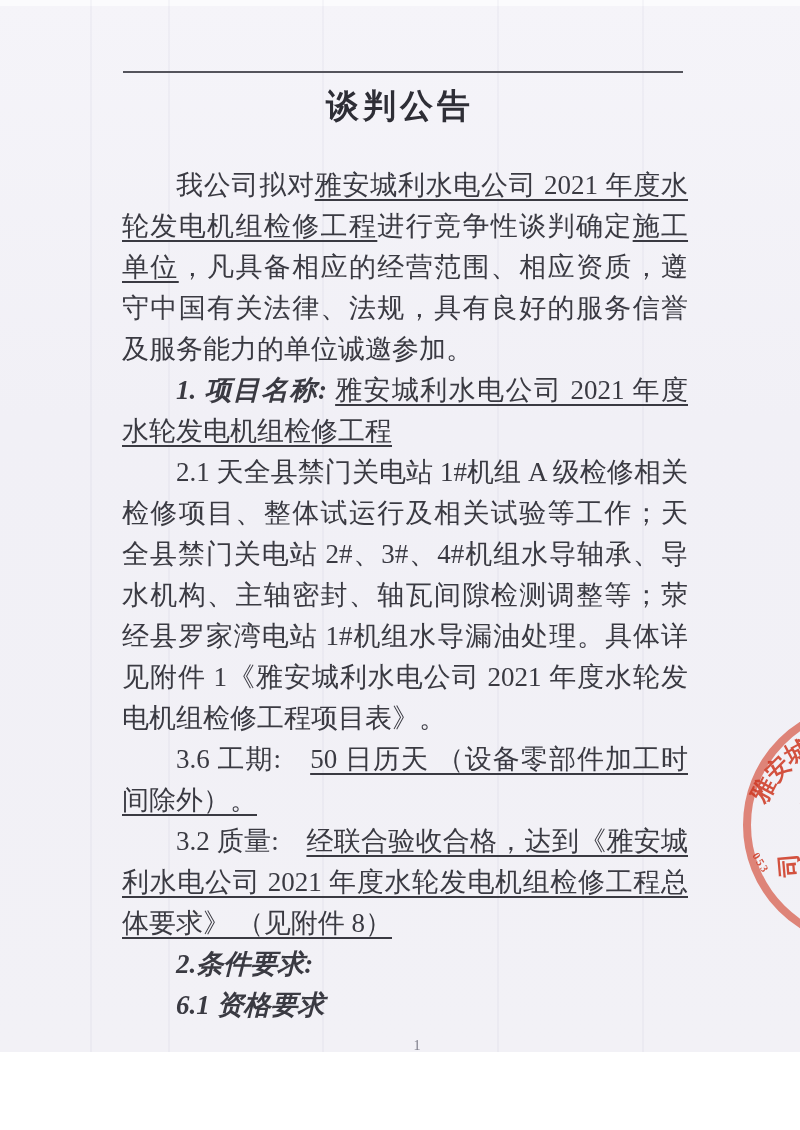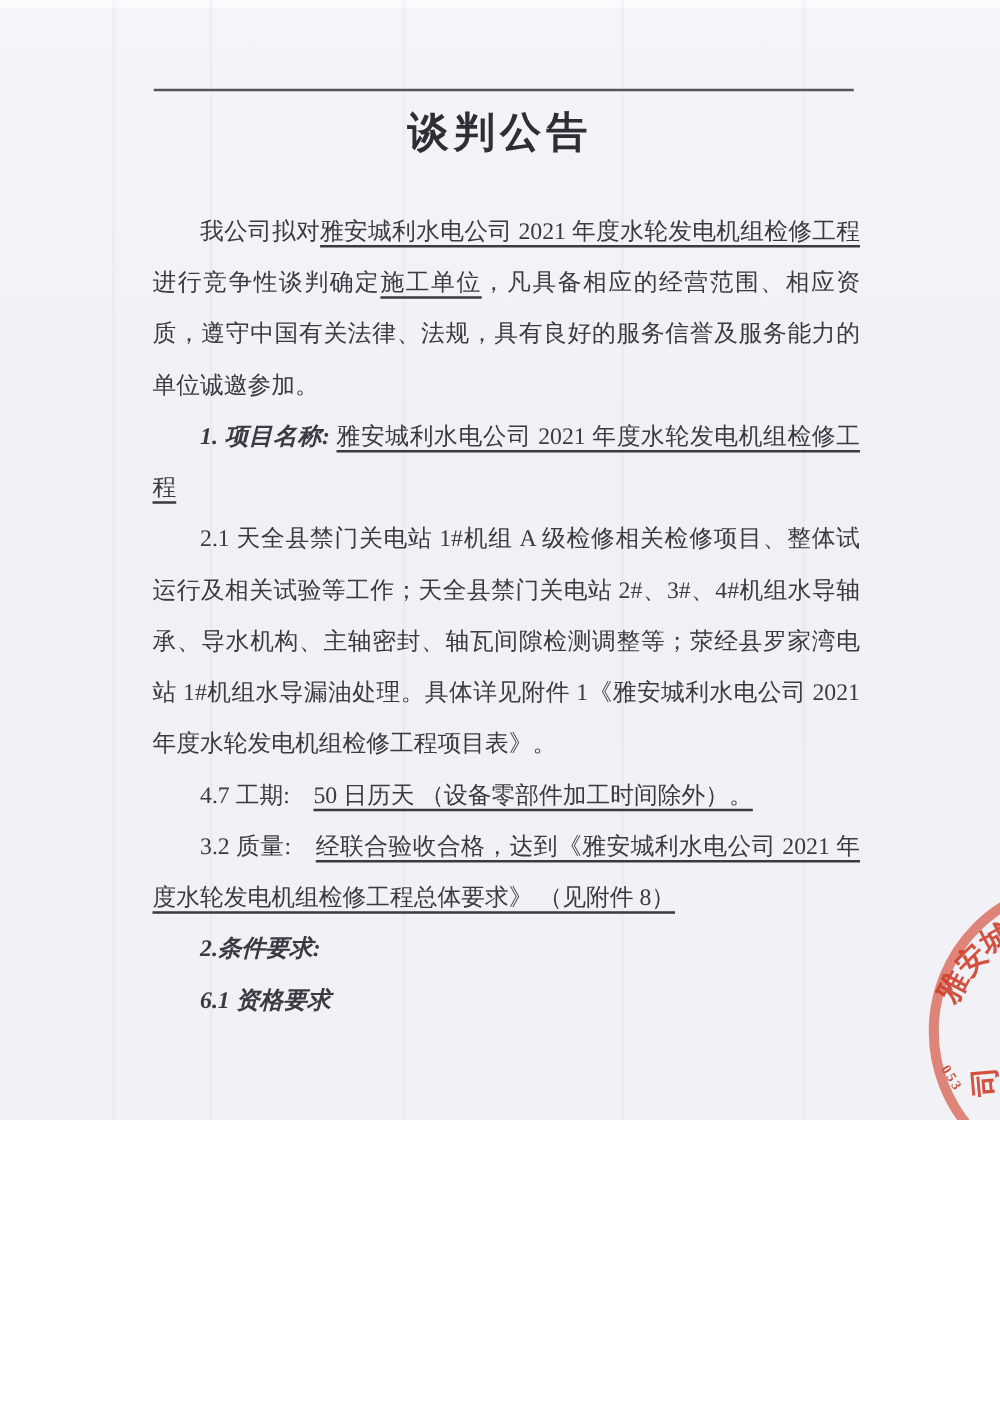--- a/index.html
+++ b/index.html
@@ -1,36 +1,36 @@
 <!DOCTYPE html>
 <html lang="zh"><head>
 <meta charset="utf-8">
 <style>
   html,body{margin:0;padding:0;background:#ffffff;}
   .paper{
     position:relative;
-    width:800px;height:896px;
+    width:800px;height:1052px;
     overflow:hidden;
     background:linear-gradient(180deg,#f5f4f9 0%,#f1f0f6 40%,#f2f1f6 100%);
     font-family:"Liberation Serif","DejaVu Serif",serif;
   }
   .top-strip{position:absolute;top:0;left:0;width:100%;height:6px;background:#fbfbfd;}
   .scan-streak{position:absolute;top:0;width:2px;height:100%;background:rgba(140,140,175,0.06);}
   .bottom-edge{position:absolute;left:0;top:1121px;width:100%;height:3px;background:#b6b6c0;}
   .bottom-rest{position:absolute;left:0;top:1124px;width:100%;height:6px;background:#e9e8ef;}
 
   .rule{position:absolute;left:123px;top:71px;width:560px;height:2px;background:#54545c;}
   .title{
     position:absolute;top:84px;left:0;width:100%;
     text-align:center;font-size:33px;font-weight:700;
     letter-spacing:4px;color:#2e2e36;margin:0;
   }
   .body{
     position:absolute;left:122px;top:165px;width:566px;
-    font-size:19px;line-height:41px;color:#3a3a42;
+    font-size:27px;line-height:41px;color:#3a3a42;
     text-align:justify;
   }
   .body p{margin:0;text-indent:2em;}
   .seg-b{font-weight:700;font-style:italic;}
   .seg-u{text-decoration:underline;text-decoration-thickness:1.5px;text-underline-offset:5px;}
 
   .pagenum{
     position:absolute;top:1038px;left:0;width:100%;
     text-align:center;padding-left:34px;box-sizing:border-box;
     font-size:14px;color:#7c7c88;
@@ -63,21 +63,21 @@
   <div class="scan-streak" style="left:642px"></div>
 
   <div class="rule"></div>
 
   <h1 class="title">谈判公告</h1>
 
   <div class="body" id="doc-body">
       <p><span class="">我公司拟对</span><span class="seg-u">雅安城利水电公司 2021 年度水轮发电机组检修工程</span><span class="">进行竞争性谈判确定</span><span class="seg-u">施工单位</span><span class="">，凡具备相应的经营范围、相应资质，遵守中国有关法律、法规，具有良好的服务信誉及服务能力的单位诚邀参加。</span></p>
       <p><span class="seg-b ">1. 项目名称: </span><span class="seg-u">雅安城利水电公司 2021 年度水轮发电机组检修工程</span></p>
       <p><span class="">2.1 天全县禁门关电站 1#机组 A 级检修相关检修项目、整体试运行及相关试验等工作；天全县禁门关电站 2#、3#、4#机组水导轴承、导水机构、主轴密封、轴瓦间隙检测调整等；荥经县罗家湾电站 1#机组水导漏油处理。具体详见附件 1《雅安城利水电公司 2021 年度水轮发电机组检修工程项目表》。</span></p>
-      <p><span class="">4.7 工期:　</span><span class="seg-u">50 日历天 （设备零部件加工时间除外）。</span></p>
+      <p><span class="">3.6 工期:　</span><span class="seg-u">50 日历天 （设备零部件加工时间除外）。</span></p>
       <p><span class="">3.2 质量:　</span><span class="seg-u">经联合验收合格，达到《雅安城利水电公司 2021 年度水轮发电机组检修工程总体要求》 （见附件 8）</span></p>
       <p><span class="seg-b ">2.条件要求:</span></p>
       <p><span class="seg-b ">6.1 资格要求</span></p>
     </div>
 
   <div class="stamp">
     <span class="star">★</span>
     <span class="serial">053</span>
     <span class="bottom-char">司</span>
   <span class="arc-char" style="left: 0px; top: 67px; transform: rotate(-62deg);">雅</span>

